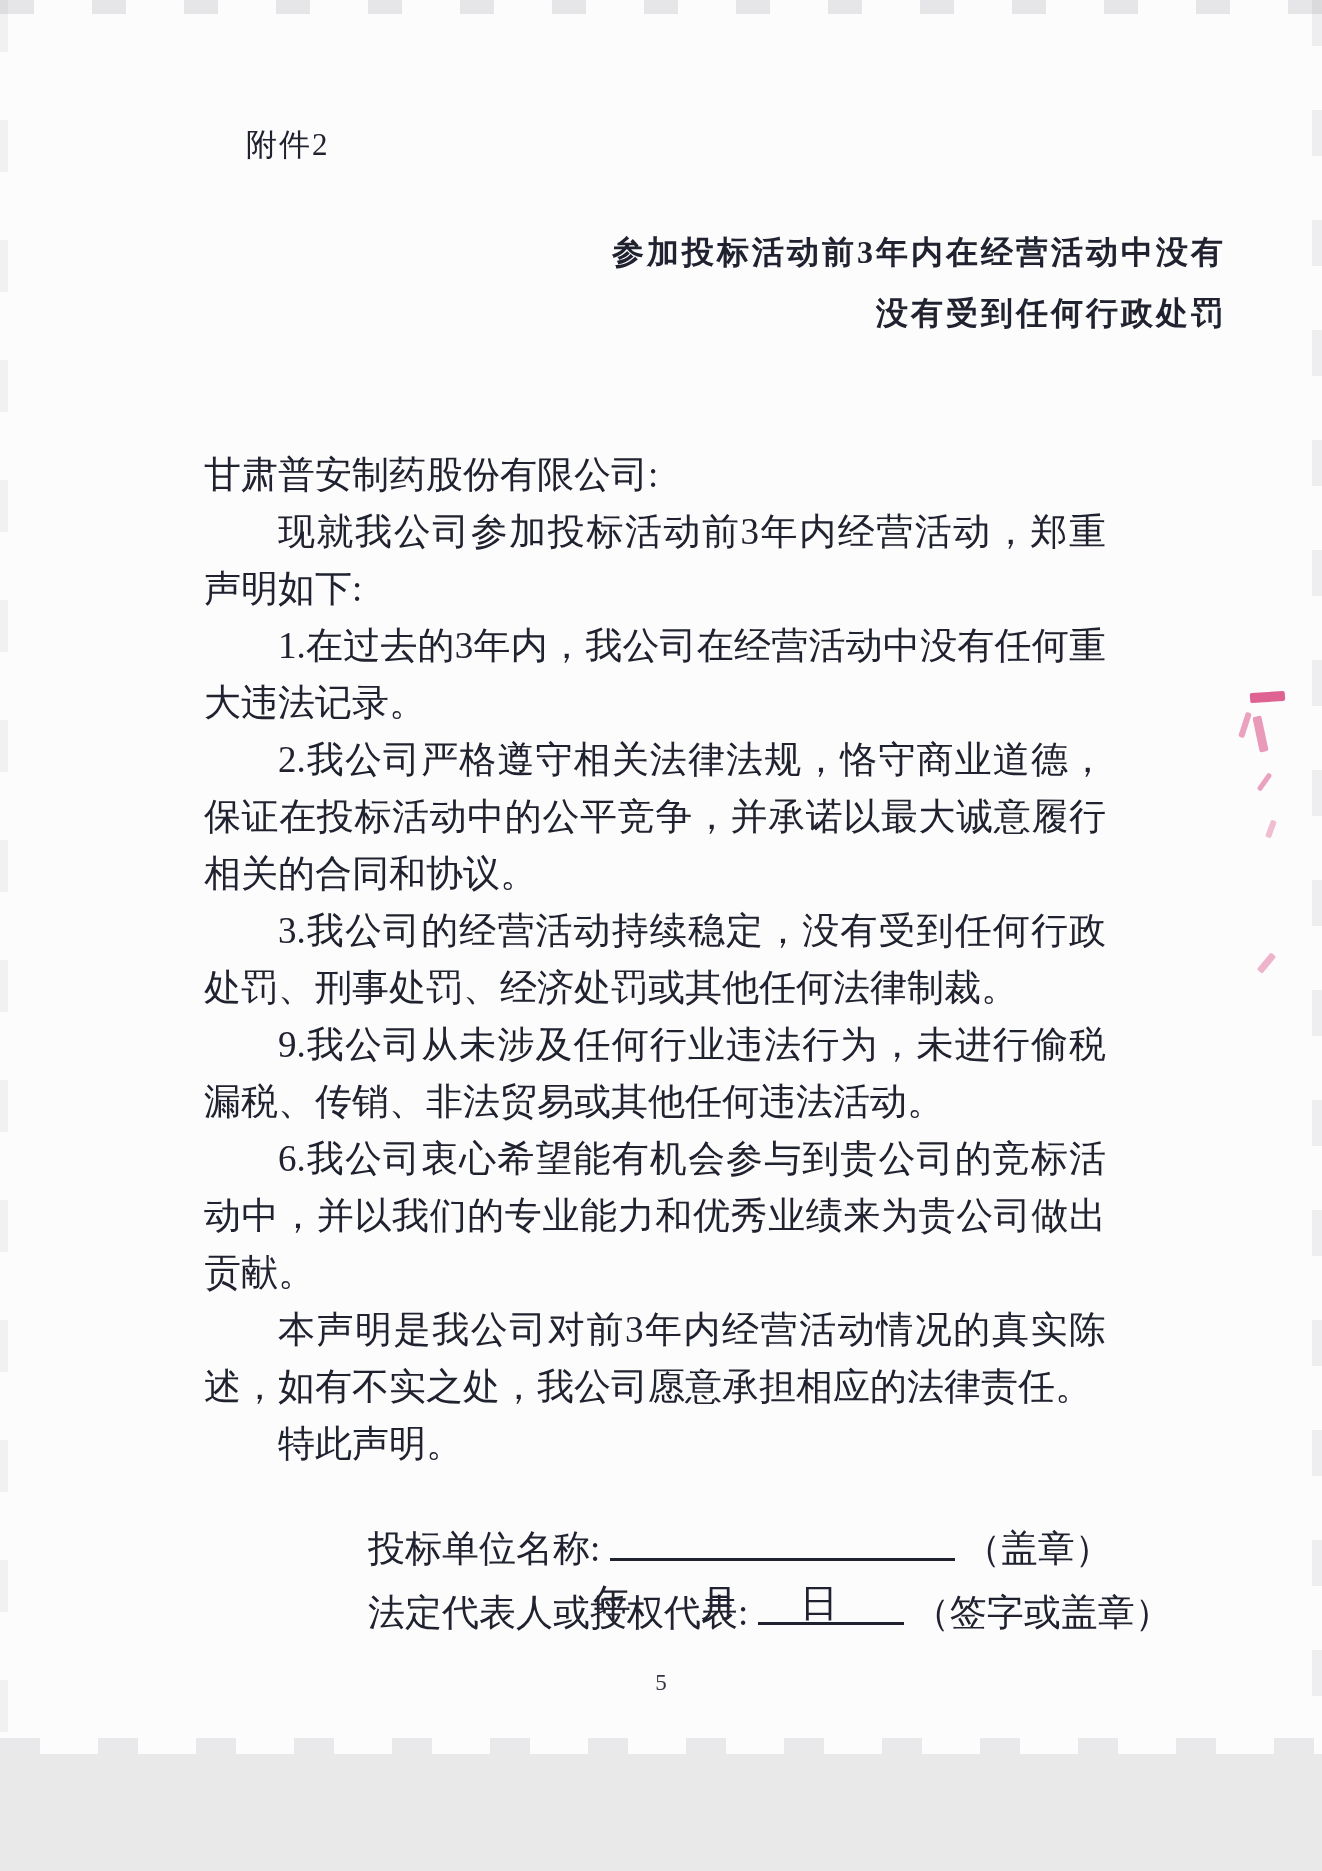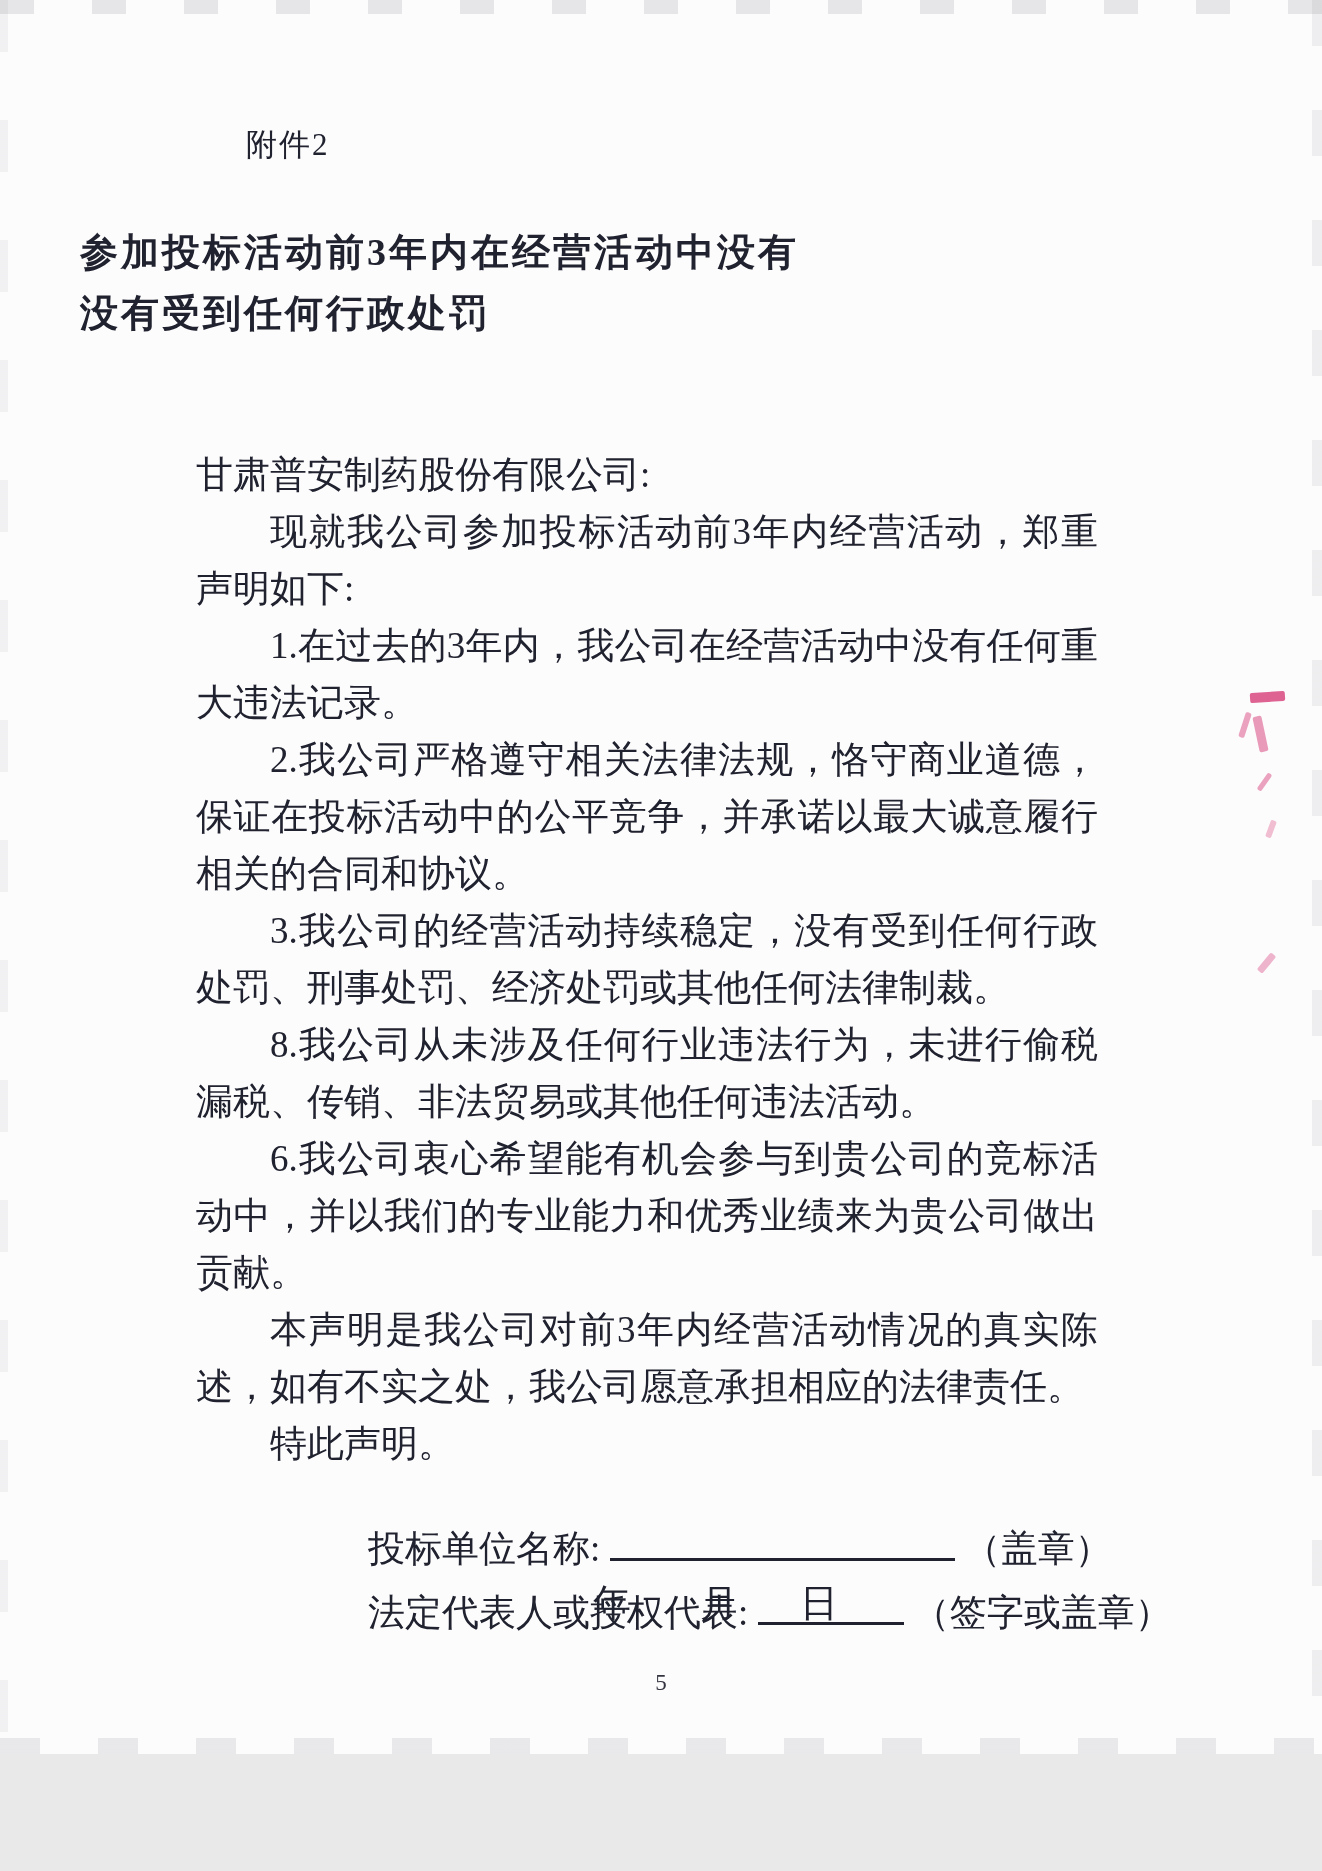--- a/index.html
+++ b/index.html
@@ -21,25 +21,25 @@
     background:repeating-linear-gradient(180deg,rgba(115,115,122,.10) 0 46px,rgba(255,255,255,0) 46px 110px);}
   .scan-left{position:absolute;top:0;bottom:0;left:0;width:8px;
     background:repeating-linear-gradient(180deg,rgba(115,115,122,.08) 0 52px,rgba(255,255,255,0) 52px 120px);}
 
   .attachment{
     position:absolute;left:246px;top:124px;
     font-size:31px;letter-spacing:2px;
   }
   .doc-title{
     position:absolute;left:80px;right:96px;top:222px;
-    text-align:left;font-weight:bold;
-    font-size:38px;line-height:61px;letter-spacing:3px;
+    text-align:right;font-weight:bold;
+    font-size:32px;line-height:61px;letter-spacing:3px;
   }
   .body-text{
-    position:absolute;left:196px;top:446px;width:902px;
+    position:absolute;left:204px;top:446px;width:902px;
     font-size:37px;line-height:57px;
     text-align:justify;
   }
   .body-text p{margin:0;}
   .body-text p.indent{text-indent:2em;}
 
   .signature{
     position:absolute;left:368px;top:1517px;width:860px;
     font-size:37px;line-height:64px;white-space:nowrap;
   }
@@ -89,21 +89,21 @@
     <div>参加投标活动前3年内在经营活动中没有</div>
     <div>没有受到任何行政处罚</div>
   </div>
 
   <div class="body-text">
     <p>甘肃普安制药股份有限公司:</p>
     <p class="indent">现就我公司参加投标活动前3年内经营活动，郑重声明如下:</p>
     <p class="indent">1.在过去的3年内，我公司在经营活动中没有任何重大违法记录。</p>
     <p class="indent">2.我公司严格遵守相关法律法规，恪守商业道德，保证在投标活动中的公平竞争，并承诺以最大诚意履行相关的合同和协议。</p>
     <p class="indent">3.我公司的经营活动持续稳定，没有受到任何行政处罚、刑事处罚、经济处罚或其他任何法律制裁。</p>
-    <p class="indent">8.我公司从未涉及任何行业违法行为，未进行偷税漏税、传销、非法贸易或其他任何违法活动。</p>
+    <p class="indent">9.我公司从未涉及任何行业违法行为，未进行偷税漏税、传销、非法贸易或其他任何违法活动。</p>
     <p class="indent">6.我公司衷心希望能有机会参与到贵公司的竞标活动中，并以我们的专业能力和优秀业绩来为贵公司做出贡献。</p>
     <p class="indent">本声明是我公司对前3年内经营活动情况的真实陈述，如有不实之处，我公司愿意承担相应的法律责任。</p>
     <p class="indent">特此声明。</p>
   </div>
 
   <div class="signature">
     <p class="sig-row">
       <span>投标单位名称:</span>
       <span class="blank-line long"></span>
       <span>（盖章）</span>

